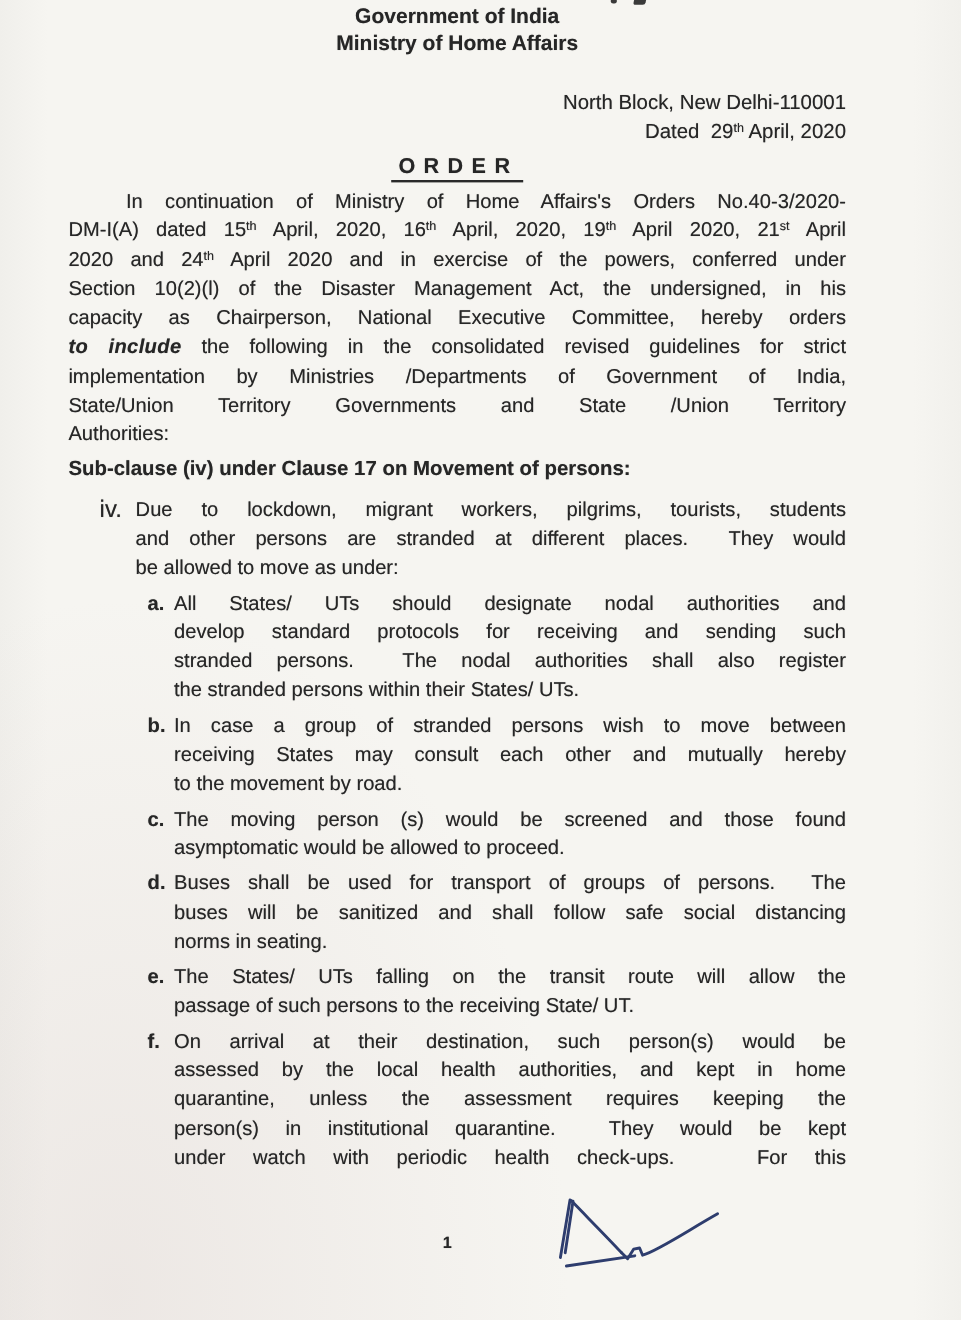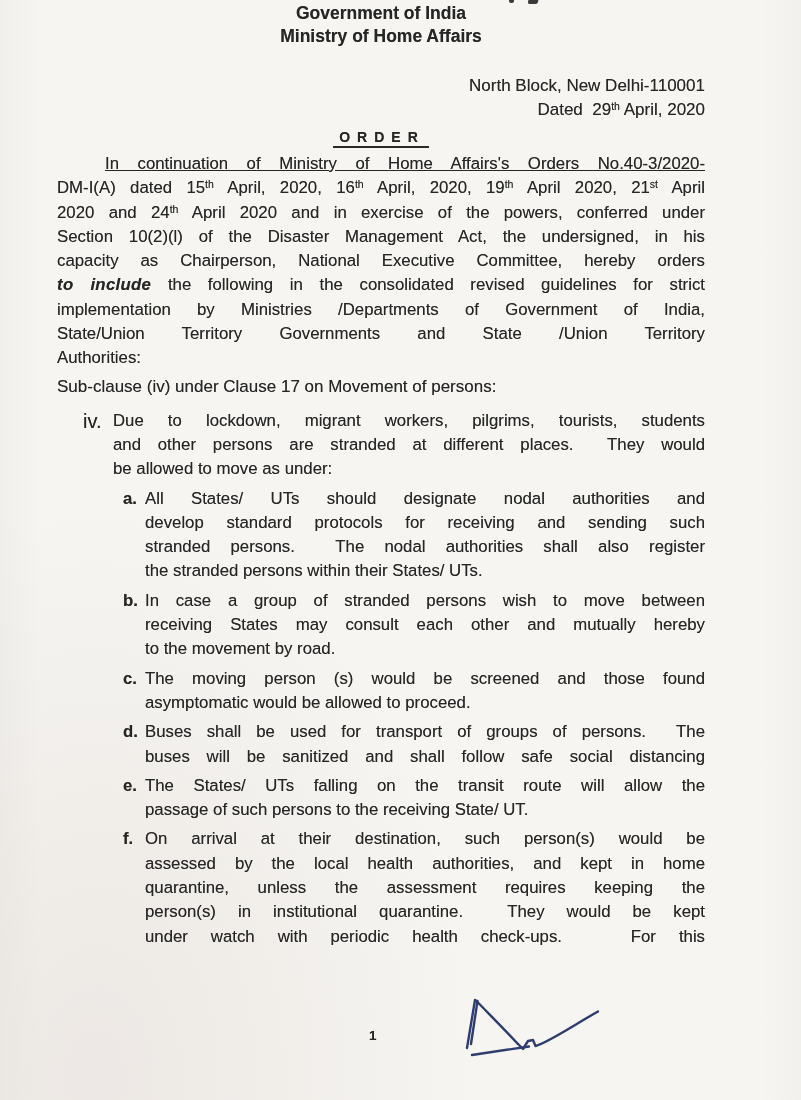--- a/index.html
+++ b/index.html
@@ -13,25 +13,25 @@
     overflow:hidden;
     font-family:"Liberation Sans", sans-serif;
     color:#262626;
     text-shadow:0 0 0.6px rgba(45,45,45,0.55);
   }
   .doc-header { padding-top:2px; margin-left:57px; width:648px; text-align:center;
     font-size:17.5px; font-weight:bold; line-height:23px; }
   .dateline { margin-top:26px; margin-left:57px; width:648px; text-align:right;
     font-size:17px; line-height:23.5px; }
   .order-title-wrap { margin-top:7px; margin-left:57px; width:648px; text-align:center; }
-  .order-title-text { display:inline-block; font-weight:bold; font-size:14px;
+  .order-title-text { display:inline-block; font-weight:bold; font-size:18px;
     letter-spacing:7px; padding:0 4px 1px 6px; border-bottom:2.6px solid #2a2a2a;text-align:center; }
   .intro { margin:4px 0 0 57px; width:648px; font-size:16.8px; line-height:24.3px; }
-  .intro .tline:first-child { text-indent:48px;text-decoration:underline; }
-  .subclause-heading { margin:0 0 0 57px; width:648px; font-weight:normal;
+  .intro .tline:first-child { text-indent:48px; }
+  .subclause-heading { margin:0 0 0 57px; width:648px; font-weight:bold;
     font-size:17px; line-height:24px; padding-top:4px; }
   .clause-row { display:flex; margin:10px 0 0 83px; }
   .clause-marker { width:30px; font-weight:normal; font-size:20px; line-height:24.3px; }
   .clause-text { width:592px; font-size:16.8px; line-height:24.3px; }
   .subitem { display:flex; margin:5px 0 0 123px; }
   .si-marker { width:22px; font-weight:bold; font-size:16.8px; line-height:24.3px; }
   .si-text { width:560px; font-size:16.8px; line-height:24.3px; }
   .tline.just { text-align:justify; text-align-last:justify; }
   sup { font-size:10.5px; line-height:0; vertical-align:5px; letter-spacing:0; }
   b i { letter-spacing:0.3px; }
@@ -110,20 +110,21 @@
         <div class="si-text">
           <div class="tline just">The moving person (s) would be screened and those found</div>
           <div class="tline">asymptomatic would be allowed to proceed.</div>
         </div>
       </div>
       <div class="subitem">
         <div class="si-marker">d.</div>
         <div class="si-text">
           <div class="tline just">Buses shall be used for transport of groups of persons. &nbsp;The</div>
           <div class="tline just">buses will be sanitized and shall follow safe social distancing</div>
+          <div class="tline">norms in seating.</div>
         </div>
       </div>
       <div class="subitem">
         <div class="si-marker">e.</div>
         <div class="si-text">
           <div class="tline just">The States/ UTs falling on the transit route will allow the</div>
           <div class="tline">passage of such persons to the receiving State/ UT.</div>
         </div>
       </div>
       <div class="subitem">

